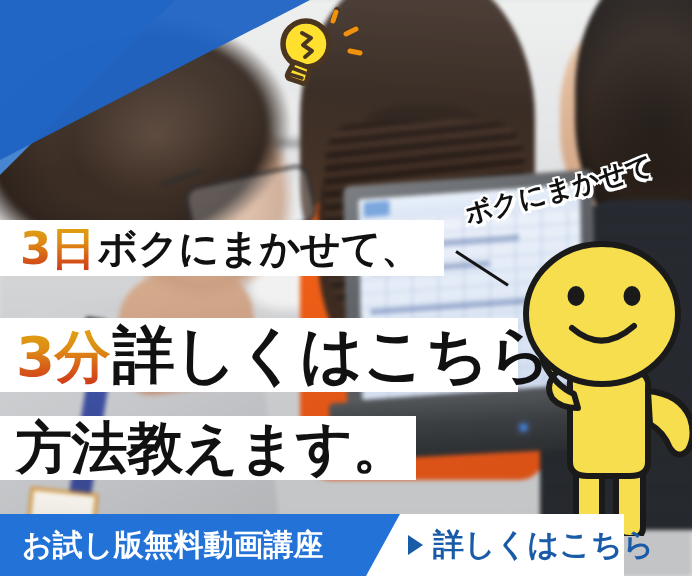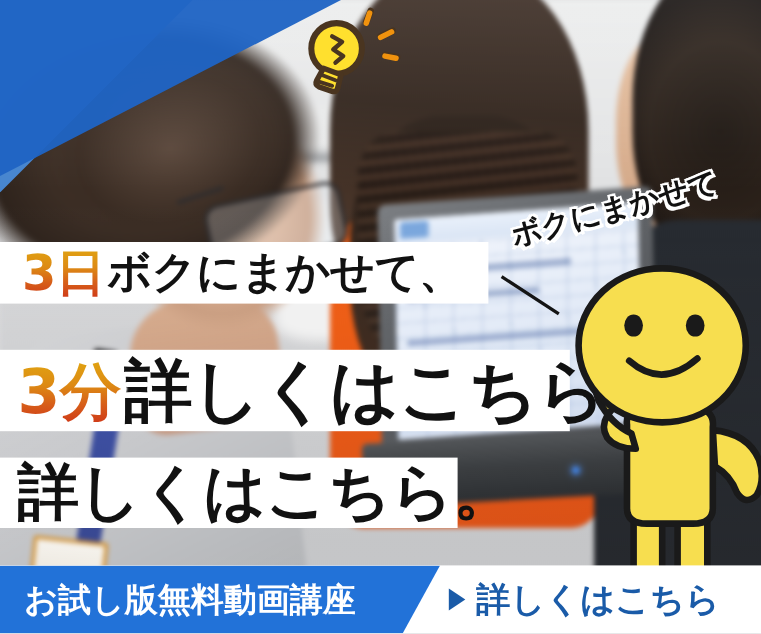--- a/index.html
+++ b/index.html
@@ -237,21 +237,21 @@
   .speech-tail{
     position:absolute;left:456px;top:250px;width:62px;height:3px;
     background:#141414;transform:rotate(33deg);transform-origin:left center;
   }
 
   
   .mascot{position:absolute;left:498px;top:236px;width:200px;height:300px;}
 
   
   .bottombar{
-    position:absolute;left:0;bottom:0;width:692px;height:62px;background:#fff;
+    position:absolute;left:0;bottom:0;width:624px;height:62px;background:#fff;
   }
   .cta-blue{
     position:absolute;left:0;top:0;width:400px;height:62px;
     background:#2272d8;
     clip-path:polygon(0 0,400px 0,366px 62px,0 62px);
     display:flex;align-items:center;
   }
   .cta-blue-label{
     font-family:"DejaVu Sans","Liberation Sans",sans-serif;
     font-weight:bold;font-size:30px;color:#fff;margin-left:22px;white-space:nowrap;
@@ -350,21 +350,21 @@
     <span class="accent t1-num jp">3日</span>
     <span class="jp t1-rest">ボクにまかせて、</span>
   </div>
 
   <div class="line l2">
     <span class="accent t2-num jp">3分</span>
     <span class="jp t2-rest">詳しくはこちら</span>
   </div>
 
   <div class="line l3">
-    <span class="jp t3">詳しくはこちら。</span>
+    <span class="jp t3">方法教えます。</span>
   </div>
 
   <div class="speech-tail"></div>
   <div class="speech">ボクにまかせて</div>
 
   <div class="mascot">
     <svg viewBox="0 0 200 300" width="200" height="300">
       <g fill="#f7de4f" stroke="#1a1a1a" stroke-width="6" stroke-linejoin="round" stroke-linecap="round">
 
         <path d="M150 155 Q182 158 192 182 Q198 200 190 214 Q180 224 172 212 Q166 196 152 188 Z"></path>

